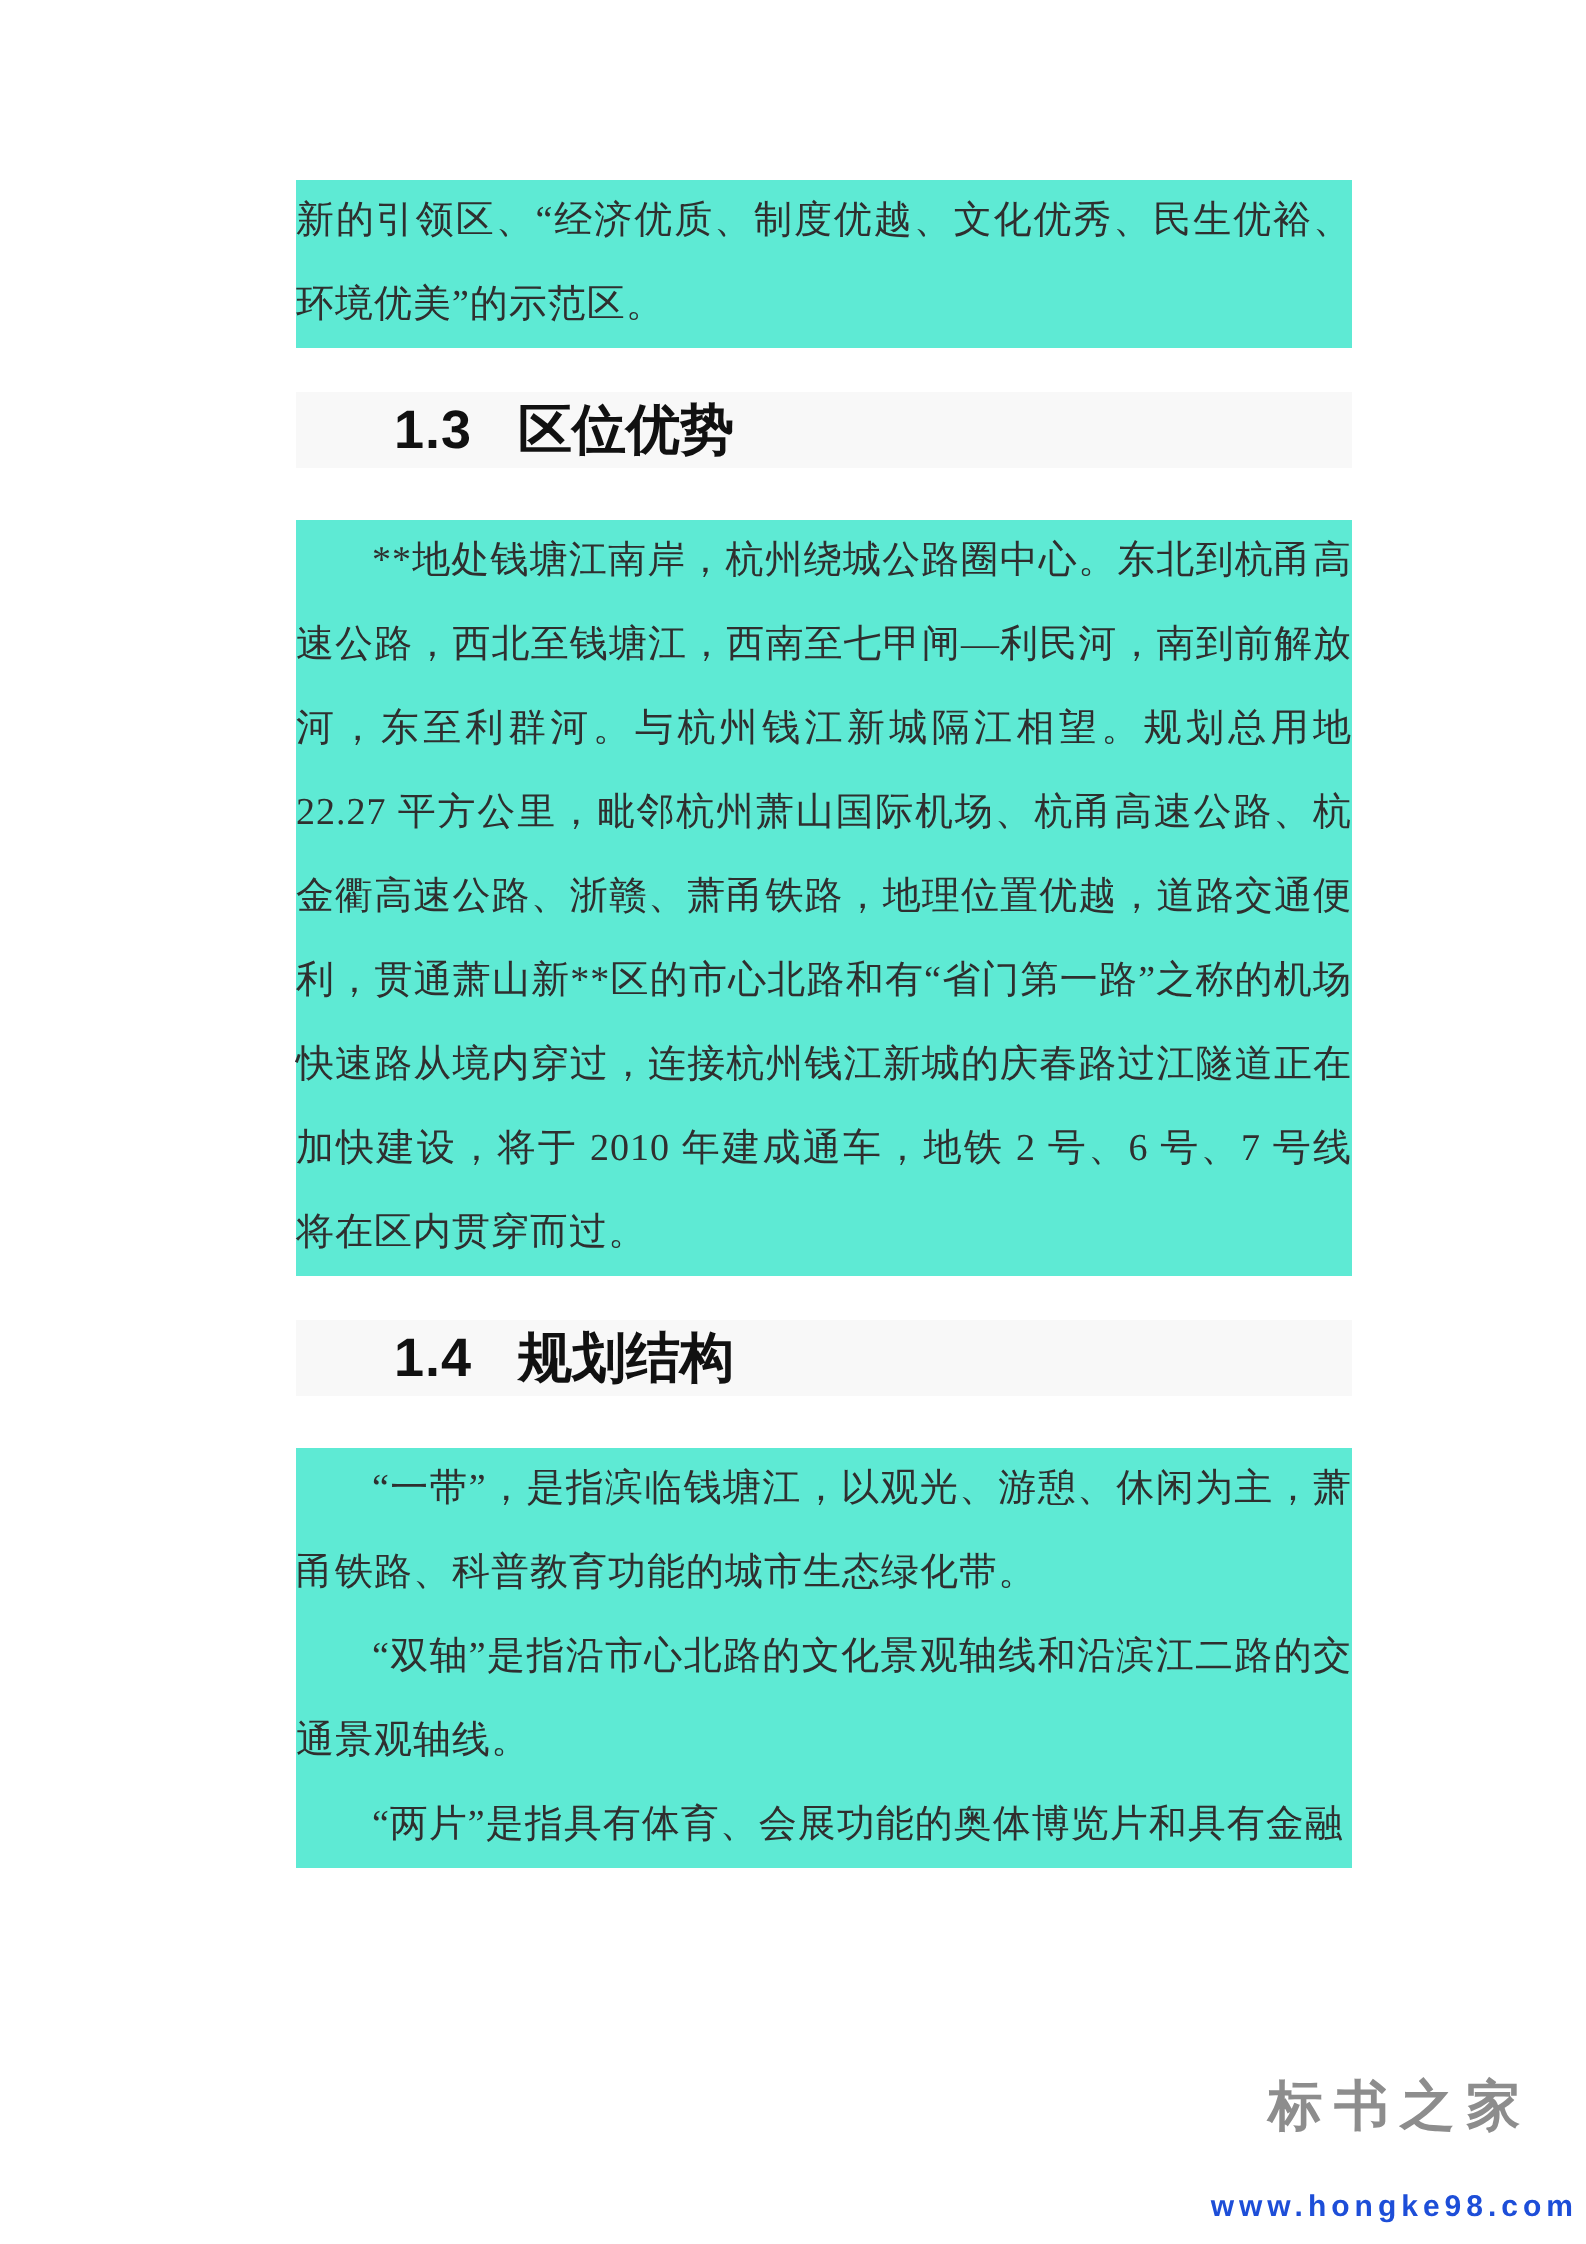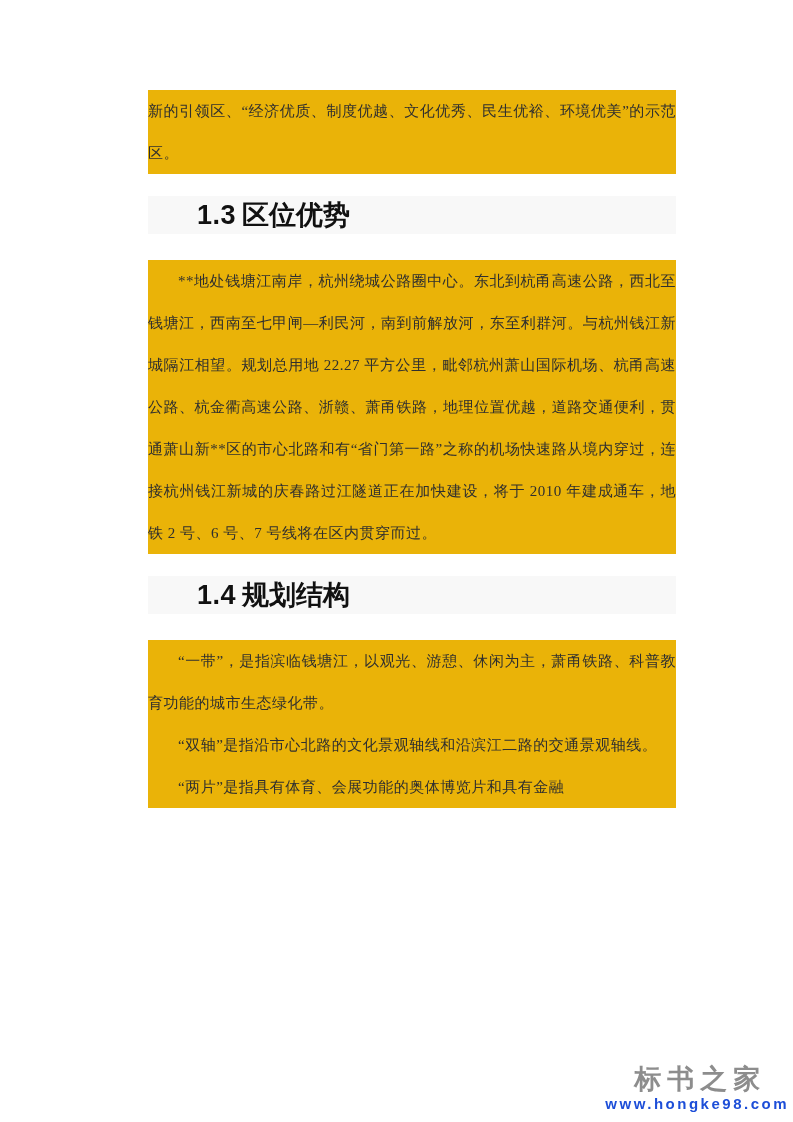--- a/index.html
+++ b/index.html
@@ -21,26 +21,26 @@
 
   .content {
     position: absolute;
     left: 148px;
     top: 90px;
     width: 528px;
     color: #2a2a2a;
   }
 
   .body-para {
-    font-size: 15px;
+    font-size: 19px;
     line-height: 42px;
     text-align: justify;
     text-indent: 2em;
     letter-spacing: 0.5px;
-    background: #eab308;
+    background: #5eead4;
     color: #2f2f2f;
   }
 
   .body-para.no-indent {
     text-indent: 0;
   }
 
   .heading {
     font-family: "Liberation Sans", "DejaVu Sans", sans-serif;
     font-weight: 700;
@@ -48,32 +48,33 @@
     line-height: 38px;
     color: #111111;
     padding-left: 49px;
     margin-top: 22px;
     margin-bottom: 26px;
     background: #f8f8f8;
   }
 
   .heading .h-num {
     font-family: "Liberation Sans", "DejaVu Sans", sans-serif;
-    margin-right: 6px;
+    margin-right: 23px;
     letter-spacing: 0.5px;
   }
 
   .watermark {
     position: absolute;
     right: 4px;
     bottom: 8px;
     display: flex;
     flex-direction: column;
     align-items: center;
     user-select: none;
+    gap: 26px;
   }
 
   .wm-brand {
     font-family: "Liberation Sans", "DejaVu Sans", sans-serif;
     font-weight: 700;
     font-size: 27px;
     letter-spacing: 6px;
     color: #8d8d8d;
     line-height: 30px;
     padding-left: 6px; 

